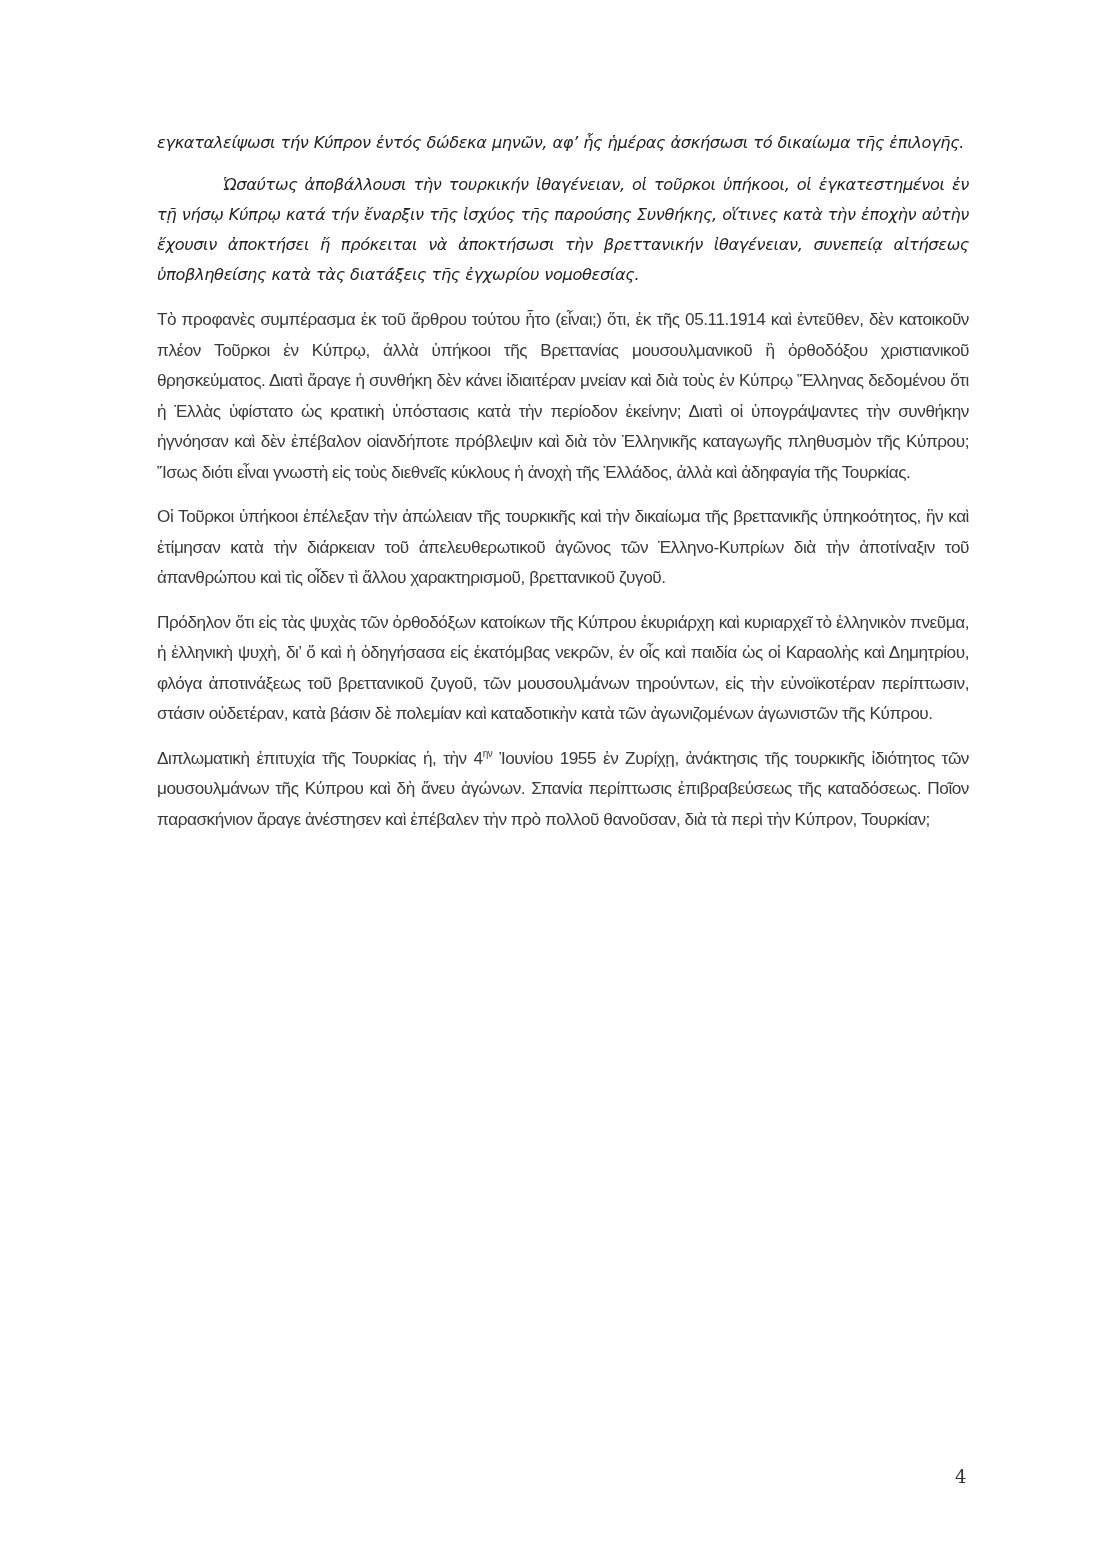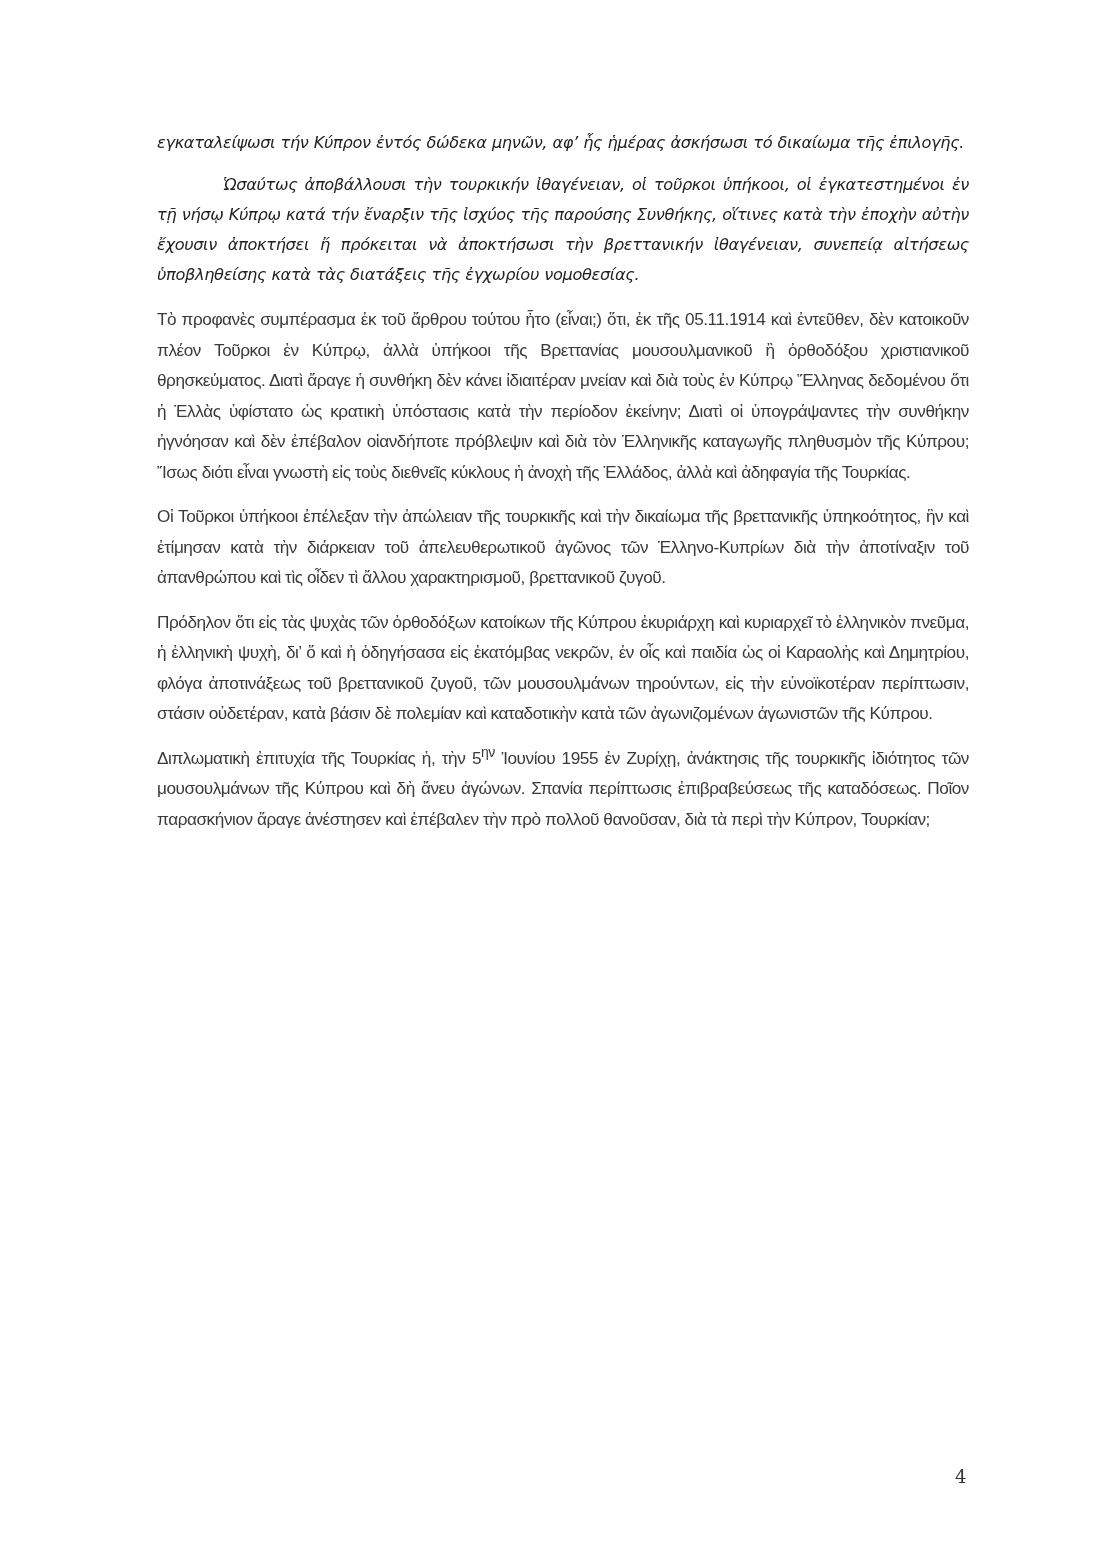--- a/index.html
+++ b/index.html
@@ -49,21 +49,21 @@
       font-size: 17.2px;
       line-height: 30.5px;
       color: #3a3a3a;
       text-align: justify;
       margin: 0 0 14px 0;
       letter-spacing: -0.45px;
       word-spacing: 0px;
       hyphens: manual;
     }
     .sup {
-      font-size: 14px;
+      font-size: 10px;
       vertical-align: super;
       line-height: 0;
     }
     .page-number {
       position: absolute;
       left: 955px;
       top: 1466px;
       font-family: "DejaVu Serif", serif;
       font-size: 18px;
       color: #333333;
@@ -83,19 +83,19 @@
 
     <p class="quote-p indent" id="p-quote-2">Ὡσαύτως ἀποβάλλουσι τὴν τουρκικήν ἰθαγένειαν, οἱ τοῦρκοι ὑπήκοοι, οἱ ἐγκατεστημένοι ἐν τῇ νήσῳ Κύπρῳ κατά τήν ἔναρξιν τῆς ἰσχύος τῆς παρούσης Συνθήκης, οἵτινες κατὰ τὴν ἐποχὴν αὐτὴν ἔχουσιν ἀποκτήσει ἤ πρόκειται νὰ ἀποκτήσωσι τὴν βρεττανικήν ἰθαγένειαν, συνεπείᾳ αἰτήσεως ὑποβληθείσης κατὰ τὰς διατάξεις τῆς ἐγχωρίου νομοθεσίας.</p>
 
 
     <p class="body-p" id="p-body-1">Τὸ προφανὲς συμπέρασμα ἐκ τοῦ ἄρθρου τούτου ἦτο (εἶναι;) ὅτι, ἐκ τῆς 05.11.1914 καὶ ἐντεῦθεν, δὲν κατοικοῦν πλέον Τοῦρκοι ἐν Κύπρῳ, ἀλλὰ ὑπήκοοι τῆς Βρεττανίας μου­σουλμανικοῦ ἢ ὀρθοδόξου χριστιανικοῦ θρησκεύματος. Διατὶ ἄραγε ἡ συνθήκη δὲν κάνει ἰδιαιτέραν μνείαν καὶ διὰ τοὺς ἐν Κύπρῳ Ἕλληνας δεδομένου ὅτι ἡ Ἑλλὰς ὑφί­στατο ὡς κρατικὴ ὑπόστασις κατὰ τὴν περίοδον ἐκείνην; Διατὶ οἱ ὑπογράψαντες τὴν συνθήκην ἠγνόησαν καὶ δὲν ἐπέβαλον οἱανδήποτε πρόβλεψιν καὶ διὰ τὸν Ἑλληνικῆς καταγωγῆς πληθυσμὸν τῆς Κύπρου; Ἴσως διότι εἶναι γνωστὴ εἰς τοὺς διεθνεῖς κύκλους ἡ ἀνοχὴ τῆς Ἑλλάδος, ἀλλὰ καὶ ἀδηφαγία τῆς Τουρκίας.</p>
 
     <p class="body-p">Οἱ Τοῦρκοι ὑπήκοοι ἐπέλεξαν τὴν ἀπώλειαν τῆς τουρκικῆς καὶ τὴν δικαίωμα τῆς βρετ­τανικῆς ὑπηκοότητος, ἣν καὶ ἐτίμησαν κατὰ τὴν διάρκειαν τοῦ ἀπελευθερωτικοῦ ἀγῶ­νος τῶν Ἑλληνο-Κυπρίων διὰ τὴν ἀποτίναξιν τοῦ ἀπανθρώπου καὶ τὶς οἶδεν τὶ ἄλλου χαρακτηρισμοῦ, βρεττανικοῦ ζυγοῦ.</p>
 
     <p class="body-p">Πρόδηλον ὅτι εἰς τὰς ψυχὰς τῶν ὀρθοδόξων κατοίκων τῆς Κύπρου ἐκυριάρχη καὶ κυρι­αρχεῖ τὸ ἑλληνικὸν πνεῦμα, ἡ ἑλληνικὴ ψυχὴ, δι’ ὅ καὶ ἡ ὁδηγήσασα εἰς ἑκατόμβας νεκρῶν, ἐν οἷς καὶ παιδία ὡς οἱ Καραολὴς καὶ Δημητρίου, φλόγα ἀποτινάξεως τοῦ βρετ­τανικοῦ ζυγοῦ, τῶν μουσουλμάνων τηρούντων, εἰς τὴν εὐνοϊκοτέραν περίπτωσιν, στάσιν οὐδετέραν, κατὰ βάσιν δὲ πολεμίαν καὶ καταδοτικὴν κατὰ τῶν ἀγωνιζομένων ἀγωνιστῶν τῆς Κύπρου.</p>
 
-    <p class="body-p"><span>Διπλωματικὴ ἐπιτυχία τῆς Τουρκίας ἡ, τὴν 5</span><span class="sup">ην</span><span> Ἰουνίου 1955 ἐν Ζυρίχῃ, ἀνάκτησις τῆς τουρκικῆς ἰδιότητος τῶν μουσουλμάνων τῆς Κύπρου καὶ δὴ ἄνευ ἀγώνων. Σπανία περίπτωσις ἐπιβραβεύσεως τῆς καταδόσεως. Ποῖον παρασκήνιον ἄραγε ἀνέστησεν καὶ ἐπέβαλεν τὴν πρὸ πολλοῦ θανοῦσαν, διὰ τὰ περὶ τὴν Κύπρον, Τουρκίαν;</span></p>
+    <p class="body-p"><span>Διπλωματικὴ ἐπιτυχία τῆς Τουρκίας ἡ, τὴν 4</span><span class="sup">ην</span><span> Ἰουνίου 1955 ἐν Ζυρίχῃ, ἀνάκτησις τῆς τουρκικῆς ἰδιότητος τῶν μουσουλμάνων τῆς Κύπρου καὶ δὴ ἄνευ ἀγώνων. Σπανία περίπτωσις ἐπιβραβεύσεως τῆς καταδόσεως. Ποῖον παρασκήνιον ἄραγε ἀνέστησεν καὶ ἐπέβαλεν τὴν πρὸ πολλοῦ θανοῦσαν, διὰ τὰ περὶ τὴν Κύπρον, Τουρκίαν;</span></p>
 
 
   </div>
 
   <div class="page-number">4</div>
 </div>
 
 </body></html>

